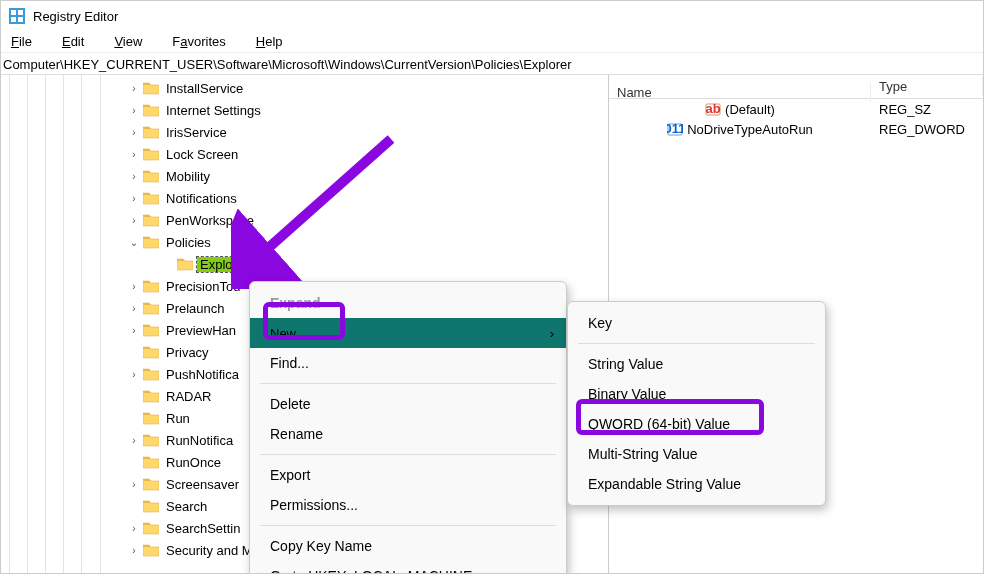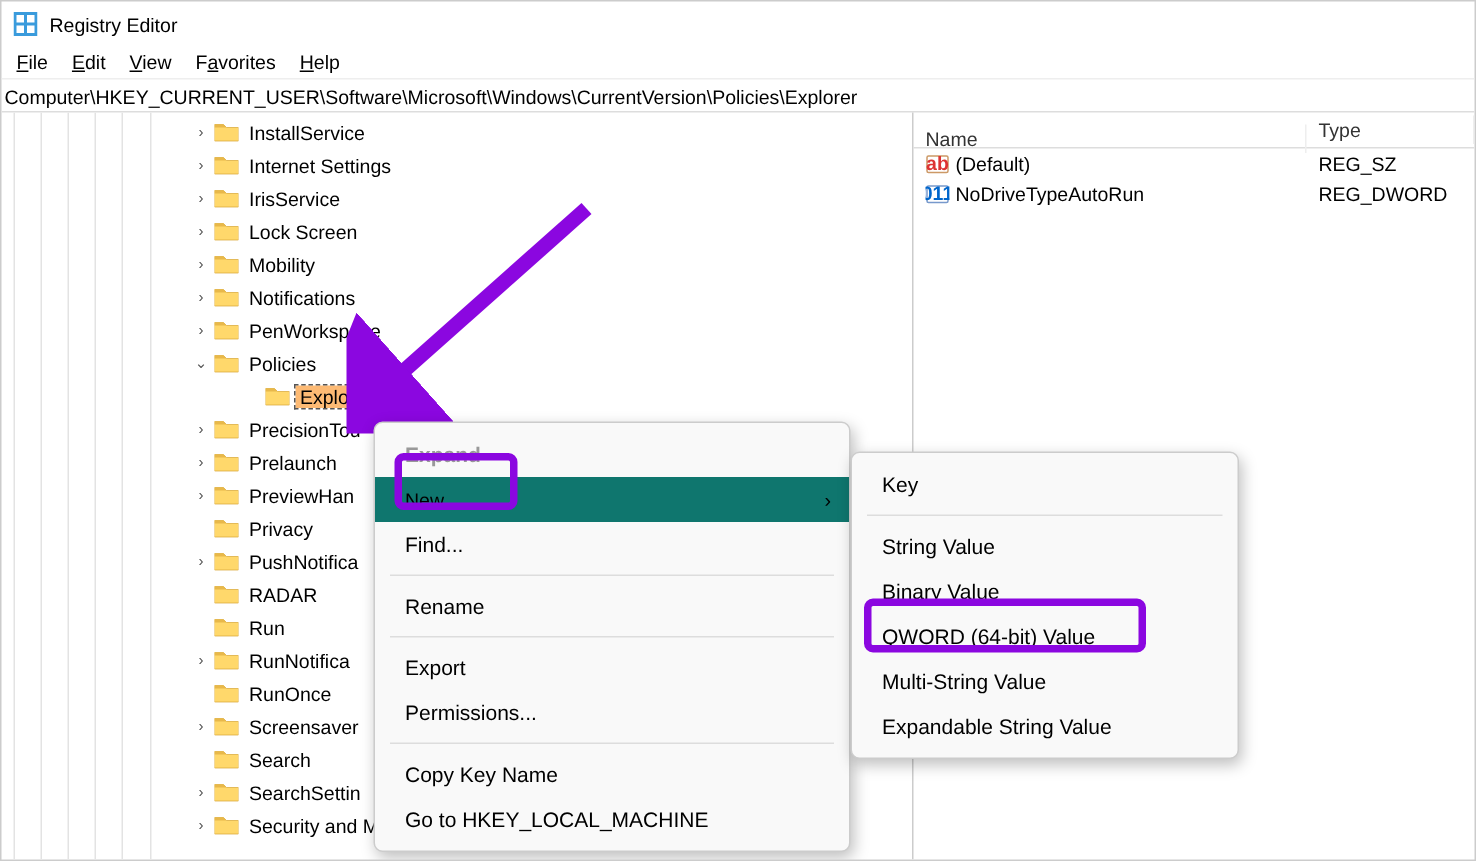--- a/index.html
+++ b/index.html
@@ -1,43 +1,43 @@
 <!DOCTYPE html>
 <html><head>
 <meta charset="utf-8">
 <style>
 * { box-sizing: border-box; margin: 0; padding: 0; font-family: "Segoe UI", Tahoma, sans-serif; font-size: 13px; }
 body { width: 984px; height: 574px; background: #fff; position: relative; overflow: hidden; border: 1px solid #ccc; }
 .titlebar { display: flex; align-items: center; height: 30px; padding: 0 8px; text-align: center; }
 .app-icon { width: 16px; height: 16px; margin-right: 8px; display: inline-block; }
 .app-title { font-size: 13px; }
-.menubar { display: flex; gap: 4px; height: 22px; padding: 0 4px; border-bottom: 1px solid #eee; align-items: center; }
+.menubar { display: flex; gap: 18px; height: 22px; padding: 0 4px; border-bottom: 1px solid #eee; align-items: center; }
 .menuitem { padding: 2px 6px; cursor: default; }
 .menuitem u { text-decoration: underline; }
 .addressbar { padding: 4px 2px; border-bottom: 1px solid #ddd; height: 22px; font-size: 13px; }
 .content { display: flex; height: calc(100% - 74px); }
 .tree-panel { width: 608px; overflow: hidden; position: relative; border-right: 1px solid #ccc;}
 .tree-inner { position: absolute; top: 2px; left: 0; right: 0; }
 .tree-lines { position: absolute; left: 0; top: 0; bottom: 0; pointer-events: none; }
 .tree-lines div { position: absolute; top:0; bottom:0; border-left: 1px solid #e3e3e3; }
 .tvline1 { left: 8px; } .tvline2 { left: 26px; } .tvline3 { left: 44px; } .tvline4 { left: 62px; } .tvline5 { left: 80px; } .tvline6 { left: 99px; }
 .node { display: flex; align-items: center; height: 22px; padding-left: 126px; white-space: nowrap; }
-.node.selected .node-label { background: #fdba74; outline: 1px dashed #555; }
+.node.selected .node-label { background: #84cc16; outline: 1px dashed #555; }
 .node-label { padding: 0 3px; }
 .expander { width: 14px; display: inline-flex; justify-content: center; font-size: 10px; color: #555; margin-right: 2px; cursor: default; }
 .expander.blank { visibility: hidden; }
 .folder { width: 16px; height: 14px; display:inline-block; margin-right: 4px; }
 .folder svg { width:16px; height:14px; }
 .list-panel { flex: 1; overflow: hidden; }
 .list-header { display: flex; border-bottom: 1px solid #ddd; height: 24px; align-items: center; }
 .list-header .col { border-right: 1px solid #eee; padding: 2px 8px; color: #333; }
 .col.name { width: 262px; margin-top: 12px; } .col.type { flex: 1; }
 .list-rows { }
 .row { display: flex; height: 20px; align-items: center; }
-.row .cell { padding: 0 8px; }
+.row .cell { padding: 0 8px; justify-content: center; }
 .row .cell.name { width: 262px; display:flex; align-items:center; gap:4px;}
 .row .cell.type { flex:1; }
 .val-icon { width:16px; height:16px; display:inline-block;}
 .context-menu { position: absolute; background: #f9f9f9; border: 1px solid #ccc; border-radius: 6px; box-shadow: 2px 4px 10px rgba(0,0,0,0.25); padding: 6px 0; z-index: 10; }
 .context-menu .citem { height: 30px; display:flex; align-items:center; padding: 0 20px; cursor: default; position: relative; font-size: 14px;}
 .context-menu .citem.disabled { color: #999; font-weight: bold; }
 .context-menu .citem.hover { background: #0f766e; }
 .context-menu .divider { border-top: 1px solid #ddd; margin: 5px 10px; }
 .submenu-arrow { position: absolute; right: 12px; }
 .highlight-box { position: absolute; border: 5px solid #8b07e0; border-radius: 6px; pointer-events:none; z-index: 20;}
@@ -289,20 +289,21 @@
 </div>
 
 <div class="context-menu" style="left:248px; top:280px; width:318px;">
   <div class="citem disabled">Expand</div>
   <div class="citem hover">
       <span>New</span>
       <span class="submenu-arrow">›</span>
     </div>
   <div class="citem">Find...</div>
   <div class="divider"></div>
+  <div class="citem">Delete</div>
   <div class="citem">Rename</div>
   <div class="divider"></div>
   <div class="citem">Export</div>
   <div class="citem">Permissions...</div>
   <div class="divider"></div>
   <div class="citem">Copy Key Name</div>
   <div class="citem">Go to HKEY_LOCAL_MACHINE</div>
 </div>
 
 <div class="context-menu" style="left:566px; top:300px; width:259px;">

